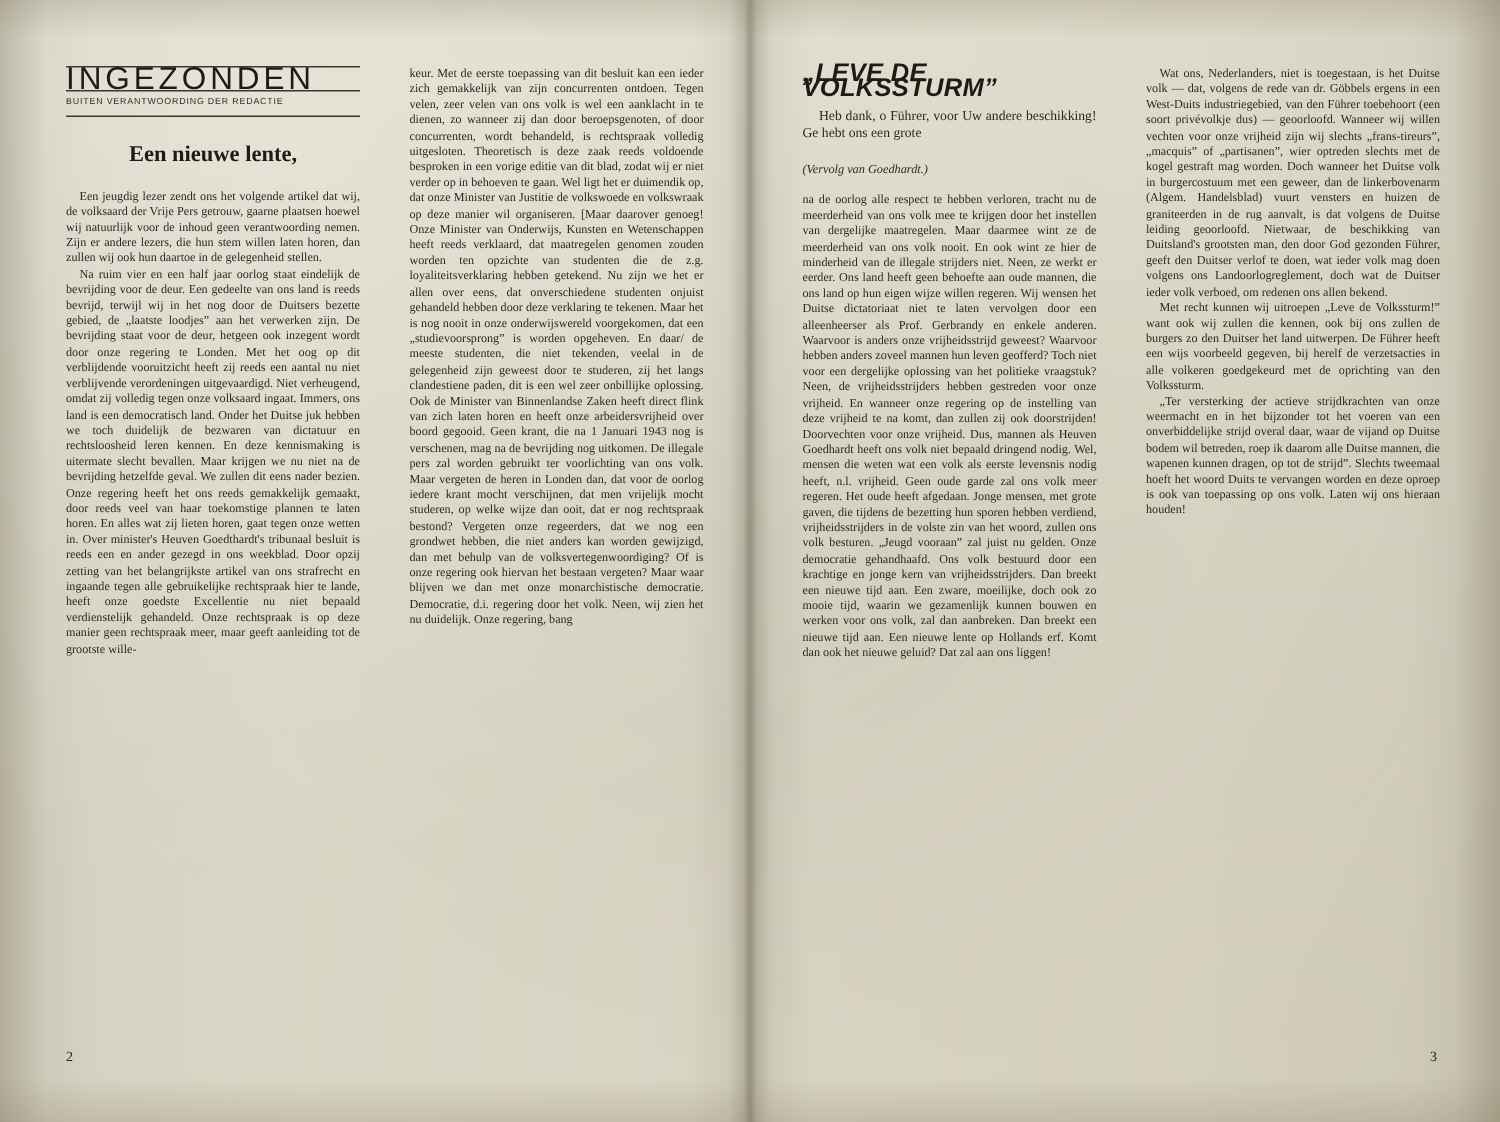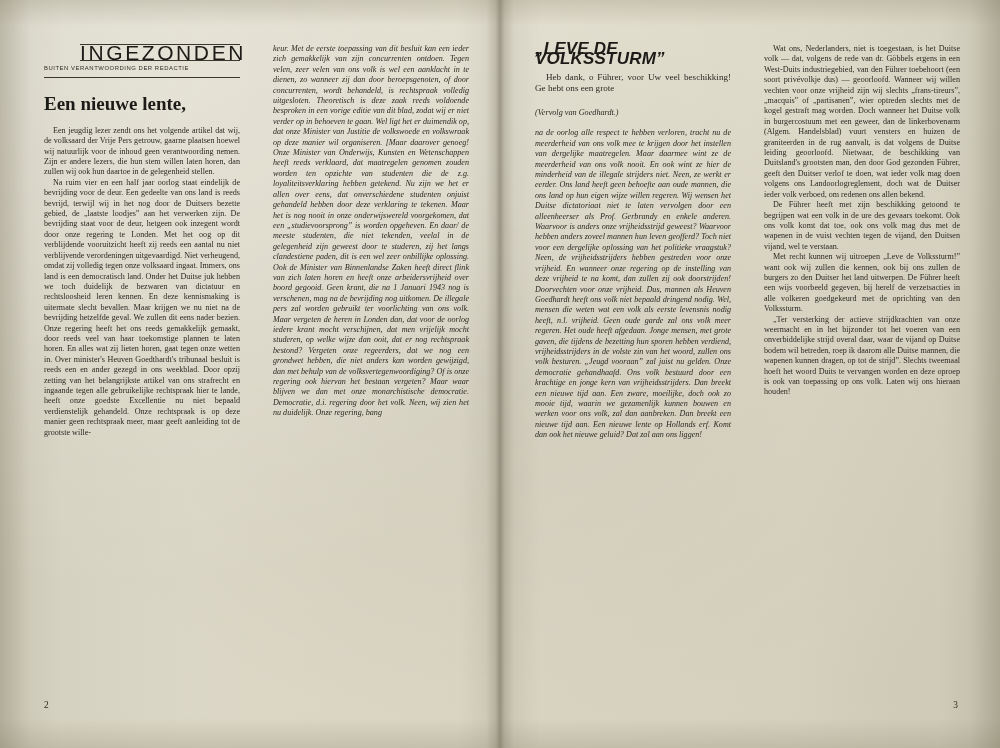--- a/index.html
+++ b/index.html
@@ -80,51 +80,50 @@
     font-family: "Liberation Sans", sans-serif;
     font-size: 21px;
     letter-spacing: 2.6px;
     color: #1d1b17;
     border-top: 1.5px solid #3a372f;
     border-bottom: 1px solid #3a372f;
     padding: 3px 0 2px 0;
     margin-bottom: 0px;
     text-align: left;
     font-weight: 400;
-    margin-left: 36px;
   }
   .masthead-sub {
     font-family: "Liberation Sans", sans-serif;
     font-size: 5.9px;
     letter-spacing: 0.55px;
     color: #302d27;
     padding-top: 2px;
     padding-bottom: 3px;
     border-bottom: 1.2px solid #3a372f;
     margin-bottom: 17px;
     text-align: left;
   }
   .headline {
     font-family: "Liberation Serif", serif;
-    font-size: 19px;
+    font-size: 15px;
     line-height: 17px;
     color: #1d1b17;
     margin-bottom: 14px;
-    text-align: left;
+    text-align: center;
     font-weight: 700;
   }
   .headline .l2 {
     display: block;
     padding-left: 34px;
   }
   p {
     margin: 0;
     text-indent: 9px;
   }
-  p.noindent { text-indent: 0; font-style: italic; }
+  p.noindent { text-indent: 0; }
 
   .title-volkssturm {
     font-family: "Liberation Sans", sans-serif;
     font-size: 17px;
     font-weight: 700;
     letter-spacing: 0.2px;
     color: #1d1b17;
     text-align: left;
     margin-bottom: 7px;
     font-style: italic;
@@ -183,28 +182,27 @@
         <p>Een jeugdig lezer zendt ons het volgende artikel dat wij, de volksaard der Vrije Pers getrouw, gaarne plaatsen hoewel wij natuurlijk voor de inhoud geen verantwoording nemen. Zijn er andere lezers, die hun stem willen laten horen, dan zullen wij ook hun daartoe in de gelegenheid stellen.</p>
         <p>Na ruim vier en een half jaar oorlog staat eindelijk de bevrijding voor de deur. Een gedeelte van ons land is reeds bevrijd, terwijl wij in het nog door de Duitsers bezette gebied, de „laatste loodjes” aan het verwerken zijn. De bevrijding staat voor de deur, hetgeen ook inzegent wordt door onze regering te Londen. Met het oog op dit verblijdende vooruitzicht heeft zij reeds een aantal nu niet verblijvende verordeningen uitgevaardigd. Niet verheugend, omdat zij volledig tegen onze volksaard ingaat. Immers, ons land is een democratisch land. Onder het Duitse juk hebben we toch duidelijk de bezwaren van dictatuur en rechtsloosheid leren kennen. En deze kennismaking is uitermate slecht bevallen. Maar krijgen we nu niet na de bevrijding hetzelfde geval. We zullen dit eens nader bezien. Onze regering heeft het ons reeds gemakkelijk gemaakt, door reeds veel van haar toekomstige plannen te laten horen. En alles wat zij lieten horen, gaat tegen onze wetten in. Over minister's Heuven Goedthardt's tribunaal besluit is reeds een en ander gezegd in ons weekblad. Door opzij zetting van het belangrijkste artikel van ons strafrecht en ingaande tegen alle gebruikelijke rechtspraak hier te lande, heeft onze goedste Excellentie nu niet bepaald verdienstelijk gehandeld. Onze rechtspraak is op deze manier geen rechtspraak meer, maar geeft aanleiding tot de grootste wille-</p>
       </div>
 
       <div class="col">
         <p class="noindent">keur. Met de eerste toepassing van dit besluit kan een ieder zich gemakkelijk van zijn concurrenten ontdoen. Tegen velen, zeer velen van ons volk is wel een aanklacht in te dienen, zo wanneer zij dan door beroepsgenoten, of door concurrenten, wordt behandeld, is rechtspraak volledig uitgesloten. Theoretisch is deze zaak reeds voldoende besproken in een vorige editie van dit blad, zodat wij er niet verder op in behoeven te gaan. Wel ligt het er duimendik op, dat onze Minister van Justitie de volkswoede en volkswraak op deze manier wil organiseren. [Maar daarover genoeg! Onze Minister van Onderwijs, Kunsten en Wetenschappen heeft reeds verklaard, dat maatregelen genomen zouden worden ten opzichte van studenten die de z.g. loyaliteitsverklaring hebben getekend. Nu zijn we het er allen over eens, dat onverschiedene studenten onjuist gehandeld hebben door deze verklaring te tekenen. Maar het is nog nooit in onze onderwijswereld voorgekomen, dat een „studievoorsprong” is worden opgeheven. En daar/ de meeste studenten, die niet tekenden, veelal in de gelegenheid zijn geweest door te studeren, zij het langs clandestiene paden, dit is een wel zeer onbillijke oplossing. Ook de Minister van Binnenlandse Zaken heeft direct flink van zich laten horen en heeft onze arbeidersvrijheid over boord gegooid. Geen krant, die na 1 Januari 1943 nog is verschenen, mag na de bevrijding nog uitkomen. De illegale pers zal worden gebruikt ter voorlichting van ons volk. Maar vergeten de heren in Londen dan, dat voor de oorlog iedere krant mocht verschijnen, dat men vrijelijk mocht studeren, op welke wijze dan ooit, dat er nog rechtspraak bestond? Vergeten onze regeerders, dat we nog een grondwet hebben, die niet anders kan worden gewijzigd, dan met behulp van de volksvertegenwoordiging? Of is onze regering ook hiervan het bestaan vergeten? Maar waar blijven we dan met onze monarchistische democratie. Democratie, d.i. regering door het volk. Neen, wij zien het nu duidelijk. Onze regering, bang</p>
       </div>
 
       <div class="col page-break">
         <div class="title-volkssturm">„LEVE DE VOLKSSTURM”</div>
-        <div class="dank-block">Heb dank, o Führer, voor Uw veel beschikking! Ge hebt ons een grote</div>
+        <div class="dank-block">Heb dank, o Führer, voor Uw andere beschikking! Ge hebt ons een grote</div>
         <div class="vervolg">(Vervolg van Goedhardt.)</div>
         <p class="noindent">na de oorlog alle respect te hebben verloren, tracht nu de meerderheid van ons volk mee te krijgen door het instellen van dergelijke maatregelen. Maar daarmee wint ze de meerderheid van ons volk nooit. En ook wint ze hier de minderheid van de illegale strijders niet. Neen, ze werkt er eerder. Ons land heeft geen behoefte aan oude mannen, die ons land op hun eigen wijze willen regeren. Wij wensen het Duitse dictatoriaat niet te laten vervolgen door een alleenheerser als Prof. Gerbrandy en enkele anderen. Waarvoor is anders onze vrijheidsstrijd geweest? Waarvoor hebben anders zoveel mannen hun leven geofferd? Toch niet voor een dergelijke oplossing van het politieke vraagstuk? Neen, de vrijheidsstrijders hebben gestreden voor onze vrijheid. En wanneer onze regering op de instelling van deze vrijheid te na komt, dan zullen zij ook doorstrijden! Doorvechten voor onze vrijheid. Dus, mannen als Heuven Goedhardt heeft ons volk niet bepaald dringend nodig. Wel, mensen die weten wat een volk als eerste levensnis nodig heeft, n.l. vrijheid. Geen oude garde zal ons volk meer regeren. Het oude heeft afgedaan. Jonge mensen, met grote gaven, die tijdens de bezetting hun sporen hebben verdiend, vrijheidsstrijders in de volste zin van het woord, zullen ons volk besturen. „Jeugd vooraan” zal juist nu gelden. Onze democratie gehandhaafd. Ons volk bestuurd door een krachtige en jonge kern van vrijheidsstrijders. Dan breekt een nieuwe tijd aan. Een zware, moeilijke, doch ook zo mooie tijd, waarin we gezamenlijk kunnen bouwen en werken voor ons volk, zal dan aanbreken. Dan breekt een nieuwe tijd aan. Een nieuwe lente op Hollands erf. Komt dan ook het nieuwe geluid? Dat zal aan ons liggen!</p>
       </div>
 
       <div class="col">
         <p>Wat ons, Nederlanders, niet is toegestaan, is het Duitse volk — dat, volgens de rede van dr. Göbbels ergens in een West-Duits industriegebied, van den Führer toebehoort (een soort privévolkje dus) — geoorloofd. Wanneer wij willen vechten voor onze vrijheid zijn wij slechts „frans-tireurs”, „macquis” of „partisanen”, wier optreden slechts met de kogel gestraft mag worden. Doch wanneer het Duitse volk in burgercostuum met een geweer, dan de linkerbovenarm (Algem. Handelsblad) vuurt vensters en huizen de graniteerden in de rug aanvalt, is dat volgens de Duitse leiding geoorloofd. Nietwaar, de beschikking van Duitsland's grootsten man, den door God gezonden Führer, geeft den Duitser verlof te doen, wat ieder volk mag doen volgens ons Landoorlogreglement, doch wat de Duitser ieder volk verboed, om redenen ons allen bekend.</p>
-        <p>De Führer heeft met zijn beschikking getoond te begrijpen wat een volk in de ure des gevaars toekomt. Ook ons volk komt dat toe, ook ons volk mag dus met de wapenen in de vuist vechten tegen de vijand, den Duitsen vijand, wel te verstaan.</p>
         <p>Met recht kunnen wij uitroepen „Leve de Volkssturm!” want ook wij zullen die kennen, ook bij ons zullen de burgers zo den Duitser het land uitwerpen. De Führer heeft een wijs voorbeeld gegeven, bij herelf de verzetsacties in alle volkeren goedgekeurd met de oprichting van den Volkssturm.</p>
         <p>„Ter versterking der actieve strijdkrachten van onze weermacht en in het bijzonder tot het voeren van een onverbiddelijke strijd overal daar, waar de vijand op Duitse bodem wil betreden, roep ik daarom alle Duitse mannen, die wapenen kunnen dragen, op tot de strijd”. Slechts tweemaal hoeft het woord Duits te vervangen worden en deze oproep is ook van toepassing op ons volk. Laten wij ons hieraan houden!</p>
       </div>
 
     </div>
 
     <div class="pagenum left">2</div>
     <div class="pagenum right">3</div>
   </div>
 

